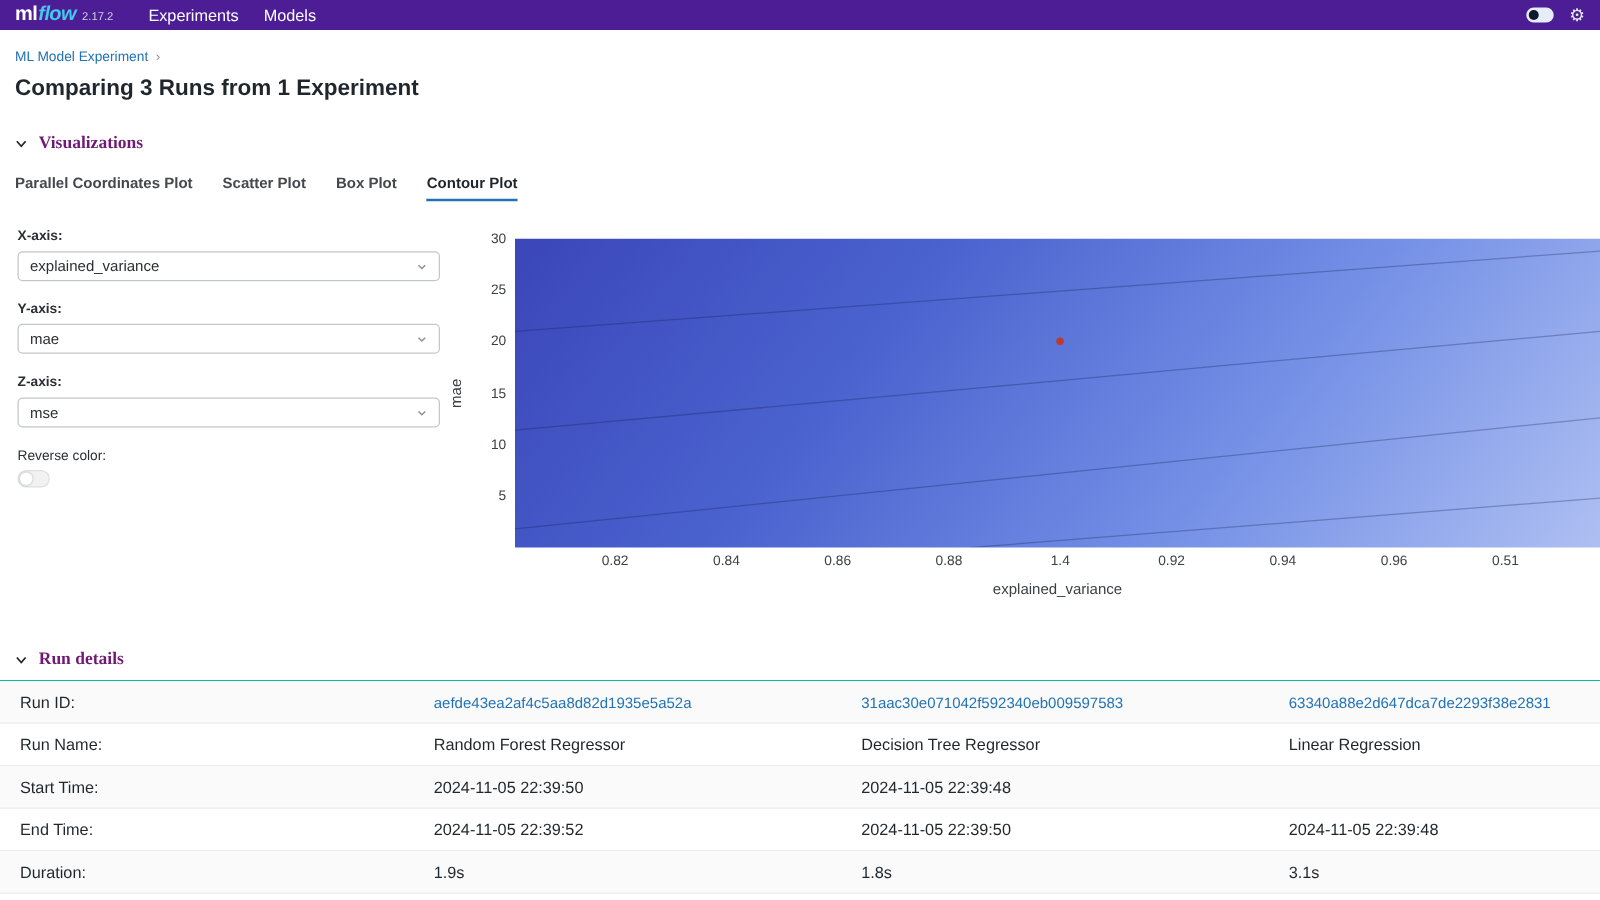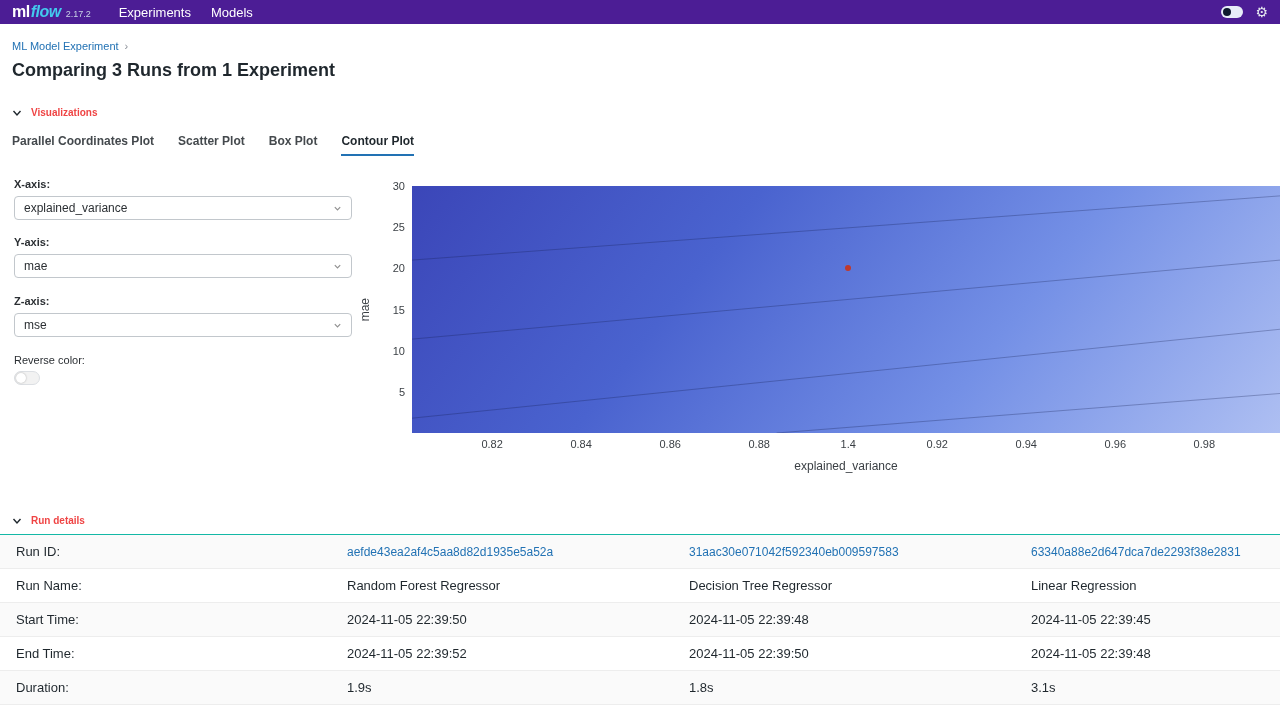--- a/index.html
+++ b/index.html
@@ -21,22 +21,22 @@
     height: 8px; border-radius: 50%; background: #0e1a2e; }
   .gear { color: #e6e9f0; font-size: 14px; line-height: 1; cursor: pointer; }
 
   
   .content { padding: 0 0 0 12px; }
   .breadcrumb { margin-top: 16px; font-size: 11px; display: flex; align-items: center; gap: 6px; }
   .breadcrumb a { color: #2272b4; text-decoration: none; cursor: pointer; }
   .breadcrumb .sep { color: #8a8f98; }
   h1.page-title { margin-top: 8px; font-size: 18px; font-weight: 700; color: #1f272d; }
 
-  .section-header { display: flex; align-items: center; gap: 9px; font-size: 10px;
-    font-weight: 600; color: #ef4444; cursor: pointer; }
+  .section-header { display: flex; align-items: center; gap: 9px; font-size: 14px;
+    font-weight: 600; color: #701a75; cursor: pointer; font-family: Liberation Serif, serif; }
   .section-header.viz { margin-top: 26px; }
   .section-header.runs { margin-top: 42px; }
   .chev { width: 10px; height: 10px; display: inline-block; }
 
   
   .tabs { margin-top: 16px; display: flex; gap: 24px; }
   .tab { font-size: 12px; font-weight: 600; color: #44494d; padding-bottom: 6px;
     border-bottom: 2px solid transparent; cursor: pointer; white-space: nowrap; }
   .tab.active { color: #1f272d; border-bottom-color: #2272b4; }
 
@@ -176,21 +176,21 @@
           </div>
         <div class="x-ticks">
             <div class="x-tick" style="left: 9.23077%;">0.82</div>
             <div class="x-tick" style="left: 19.4872%;">0.84</div>
             <div class="x-tick" style="left: 29.7436%;">0.86</div>
             <div class="x-tick" style="left: 40%;">0.88</div>
             <div class="x-tick" style="left: 50.2564%;">1.4</div>
             <div class="x-tick" style="left: 60.5128%;">0.92</div>
             <div class="x-tick" style="left: 70.7692%;">0.94</div>
             <div class="x-tick" style="left: 81.0256%;">0.96</div>
-            <div class="x-tick" style="left: 91.2821%;">0.98</div>
+            <div class="x-tick" style="left: 91.2821%;">0.51</div>
           </div>
         <div class="x-title">explained_variance</div>
       </div>
     </div>
   </div>
 
   <div class="section-header runs">
     <svg class="chev" viewBox="0 0 10 10">
       <polyline points="1.5,3 5,7 8.5,3" fill="none" stroke="#1f272d" stroke-width="1.4"></polyline>
     </svg>
@@ -208,21 +208,20 @@
   <div class="run-row">
     <div class="row-label">Run Name:</div>
     <div class="cell">Random Forest Regressor</div>
     <div class="cell">Decision Tree Regressor</div>
     <div class="cell">Linear Regression</div>
   </div>
   <div class="run-row">
     <div class="row-label">Start Time:</div>
     <div class="cell">2024-11-05 22:39:50</div>
     <div class="cell">2024-11-05 22:39:48</div>
-    <div class="cell">2024-11-05 22:39:45</div>
   </div>
   <div class="run-row">
     <div class="row-label">End Time:</div>
     <div class="cell">2024-11-05 22:39:52</div>
     <div class="cell">2024-11-05 22:39:50</div>
     <div class="cell">2024-11-05 22:39:48</div>
   </div>
   <div class="run-row">
     <div class="row-label">Duration:</div>
     <div class="cell">1.9s</div>

